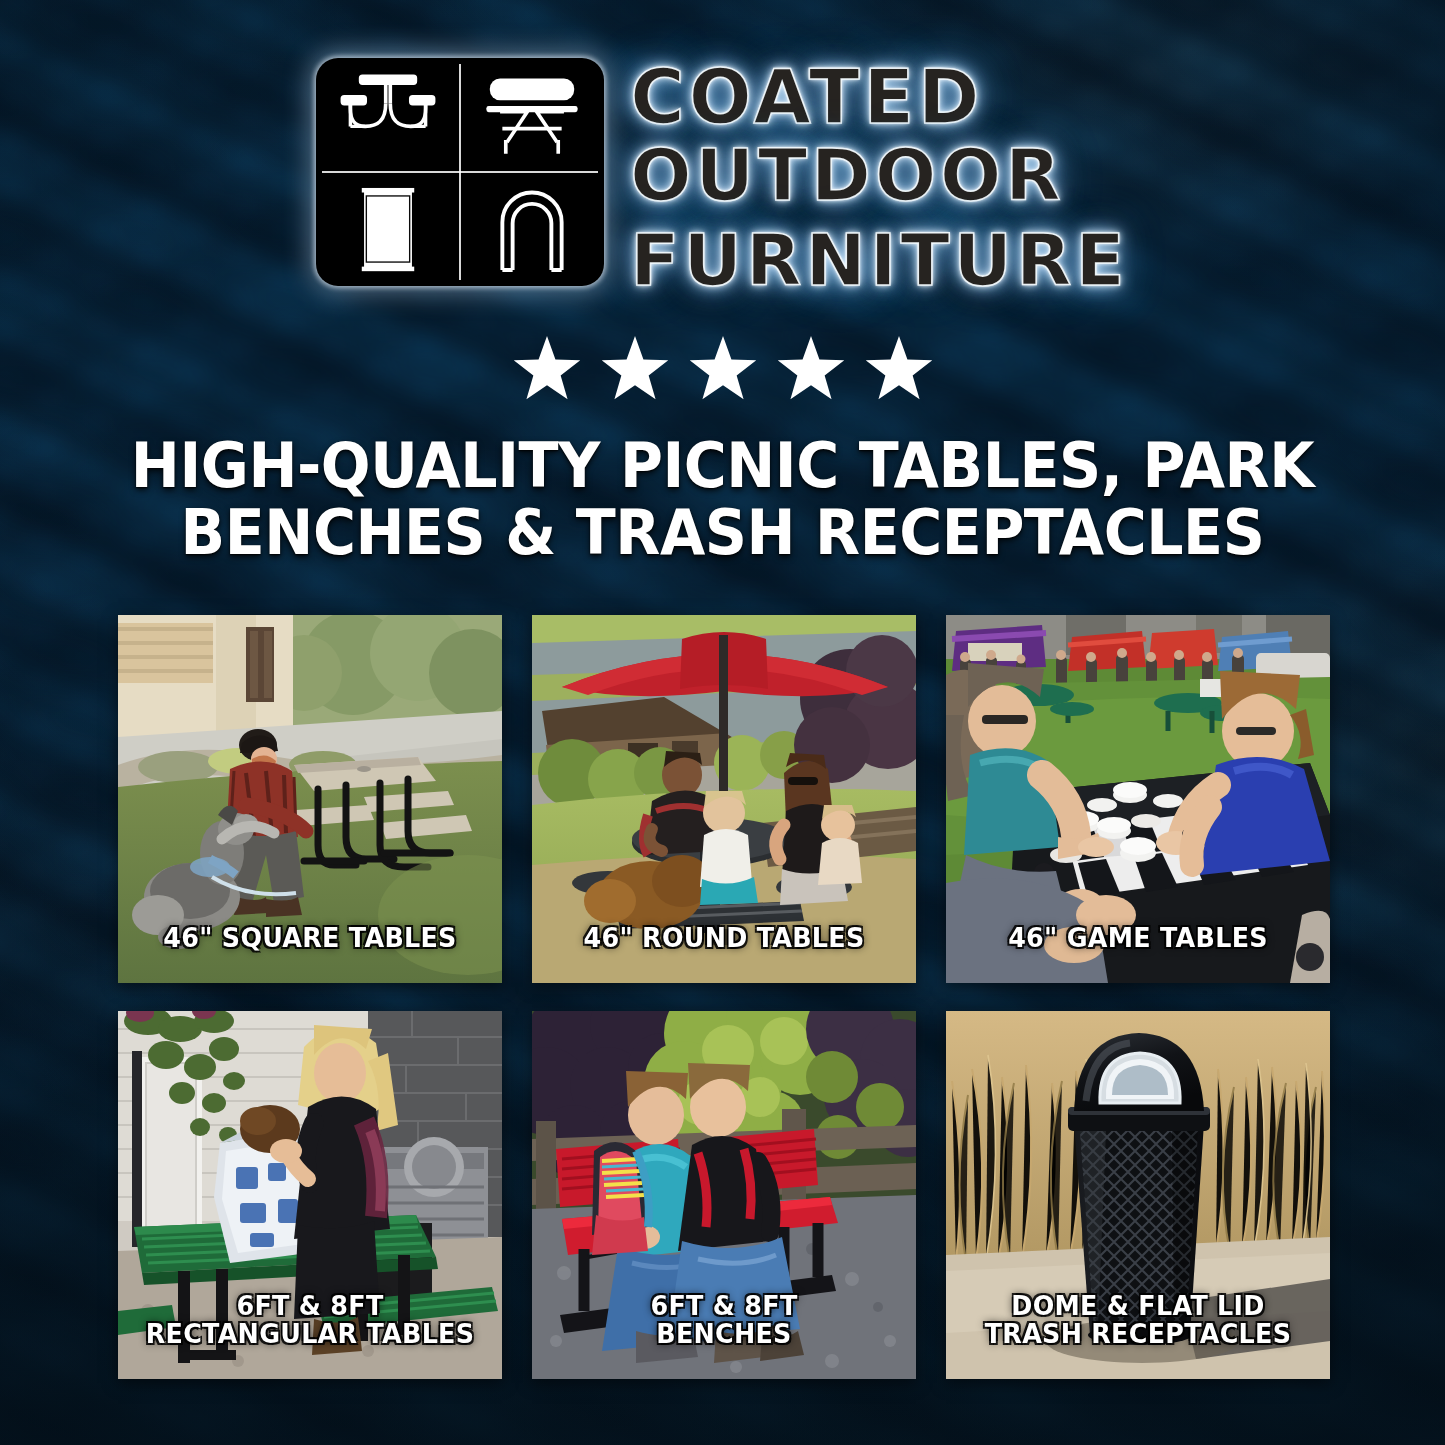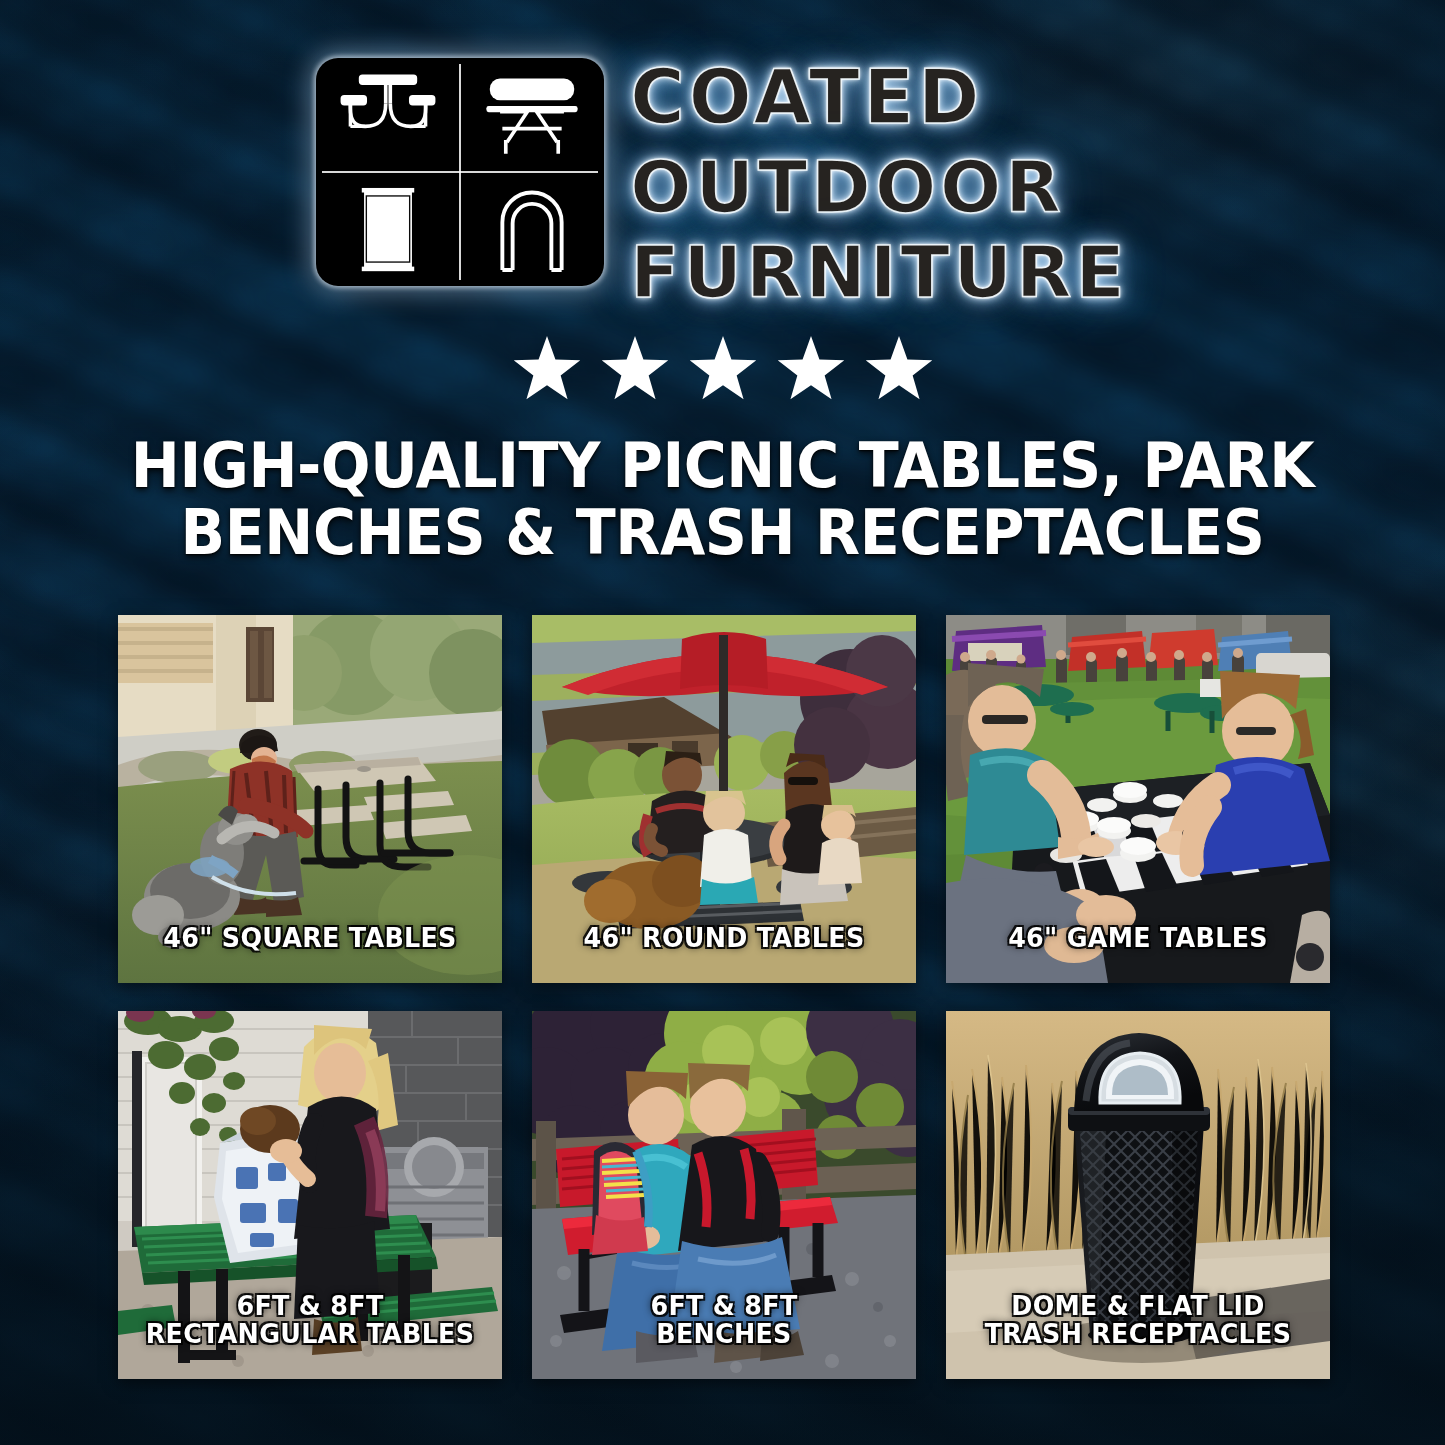--- a/index.html
+++ b/index.html
@@ -107,21 +107,21 @@
     color:#262320;
     text-shadow:
       0 0 3px #ffffff,
       0 0 7px #e8f4ff,
       0 0 16px rgba(180,220,255,0.95),
       0 0 30px rgba(120,185,240,0.7),
       0 0 48px rgba(70,150,220,0.45);
     -webkit-text-stroke:1.5px rgba(245,252,255,0.92);
     white-space:nowrap;
   }
-  .brandline.l2 { font-size:72px; margin-top:20px; }
+  .brandline.l2 { font-size:72px; margin-top:8px; }
   .brandline.l3 { font-size:72px; margin-top:16px; }
 
   
   .stars {
     position:absolute; left:0; top:336px; width:100%;
     display:flex; justify-content:center; gap:16px;
   }
   .star { width:72px; height:70px; display:block; }
 
   

